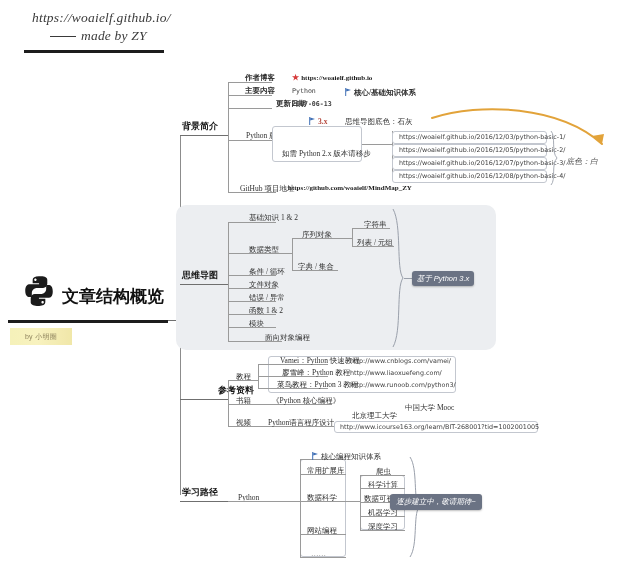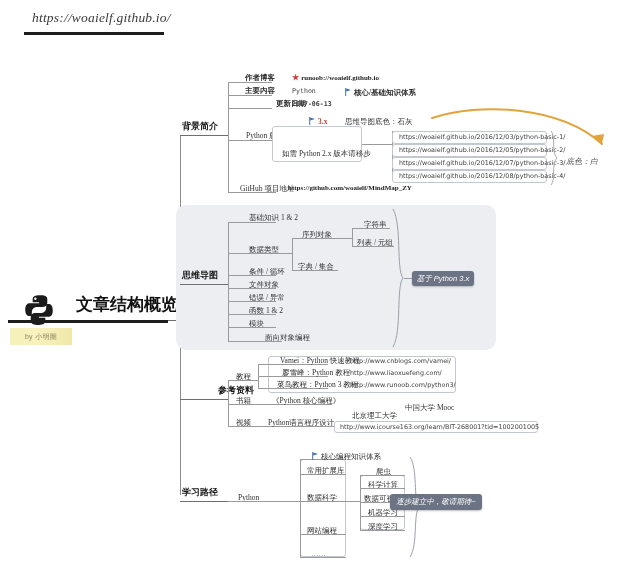--- a/index.html
+++ b/index.html
@@ -33,22 +33,22 @@
     vertical-align: middle; margin-right: 5px;
   }
   .header .rule {
     margin-top: 6px; margin-left: -8px;
     width: 140px; height: 0;
     border-top: 3px solid #1d1d1d;
   }
 
   
   .center-node {
-    position: absolute; left: 22px; top: 293px;
-    display: flex; align-items: flex-start; gap: 20px;
+    position: absolute; left: 22px; top: 274px;
+    display: flex; align-items: flex-end; gap: 6px;
   }
   .py-logo { width: 34px; height: 34px; position: relative; flex: 0 0 auto; }
   .center-title {
     font-size: 17px; font-weight: 700; color: #111;
     font-family: "DejaVu Sans", "Liberation Sans", sans-serif;
     white-space: nowrap;
   }
   .center-underline {
     position: absolute; left: 8px; top: 320px;
     width: 160px; height: 0; border-top: 3px solid #1d1d1d;
@@ -129,20 +129,23 @@
   .brace { position: absolute; color: #9aa0ab; font-size: 9px; }
   svg { display: block; overflow: visible; }
 </style>
 </head>
 <body>
 
 <div class="canvas">
 
   <div class="header">
     <div class="line1">https://woaielf.github.io/</div>
+    <div class="line2">
+      <span class="dash"></span><span>made by ZY</span>
+    </div>
     <div class="rule"></div>
   </div>
 
   <div class="center-node">
     <span class="py-logo">
       <svg width="34" height="34" viewBox="0 0 64 64">
         <path fill="#1b1b1b" d="M31.6 4c-7.2 0-11.5 2.2-11.5 6.6v6.9h12v1.6H14.7c-4.6 0-8.6 3-8.6 12.1s3.5 12.3 8.1 12.3h4.3v-7.8c0-5.2 4.4-9.4 9.8-9.4h11.5c4.3 0 7.8-3.6 7.8-7.9v-7.8C47.6 6.3 43.3 4 36.1 4h-4.5zm-6.4 4.4c1.3 0 2.3 1.1 2.3 2.4s-1 2.3-2.3 2.3-2.3-1-2.3-2.3 1-2.4 2.3-2.4z"></path>
         <path fill="#1b1b1b" d="M32.4 60c7.2 0 11.5-2.2 11.5-6.6v-6.9h-12v-1.6h17.4c4.6 0 8.6-3 8.6-12.1S54.4 20.5 49.8 20.5h-4.3v7.8c0 5.2-4.4 9.4-9.8 9.4H24.2c-4.3 0-7.8 3.6-7.8 7.9v7.8C16.4 57.7 20.7 60 27.9 60h4.5zm6.4-4.4c-1.3 0-2.3-1.1-2.3-2.4s1-2.3 2.3-2.3 2.3 1 2.3 2.3-1 2.4-2.3 2.4z"></path>
       </svg>
     </span>
@@ -154,21 +157,21 @@
   <div class="hline thick" style="left:168px; top:320px; width:12px;"></div>
   <div class="vline" style="left:180px; top:135px; height:360px; border-left:1.2px solid #8c8c8c;"></div>
 
   <div class="node branch" style="left:182px; top:122px;">背景简介</div>
   <div class="hline thick" style="left:180px; top:135px; width:48px;"></div>
   <div class="vline" style="left:228px; top:82px; height:110px;"></div>
 
   <div class="hline" style="left:228px; top:82px; width:44px;"></div>
   <div class="node b" style="left:245px; top:74px;">作者博客</div>
   <div class="node urlbold" style="left:292px; top:74px;">
-    <span class="star">★</span><span>runoob://woaielf.github.io</span>
+    <span class="star">★</span><span>https://woaielf.github.io</span>
   </div>
 
   <div class="hline" style="left:228px; top:95px; width:44px;"></div>
   <div class="node b" style="left:245px; top:87px;">主要内容</div>
   <div class="node mono" style="left:292px; top:88px;">Python</div>
   <div class="node b" style="left:345px; top:88px;">
     <span class="flag">
       <svg width="7" height="8" viewBox="0 0 7 8">
           <path d="M0.7 0 L0.7 8" stroke="#3f6fb5" stroke-width="1"></path>
           <path d="M1.2 0.4 L6 2 L1.2 3.6 Z" fill="#3f6fb5"></path>

